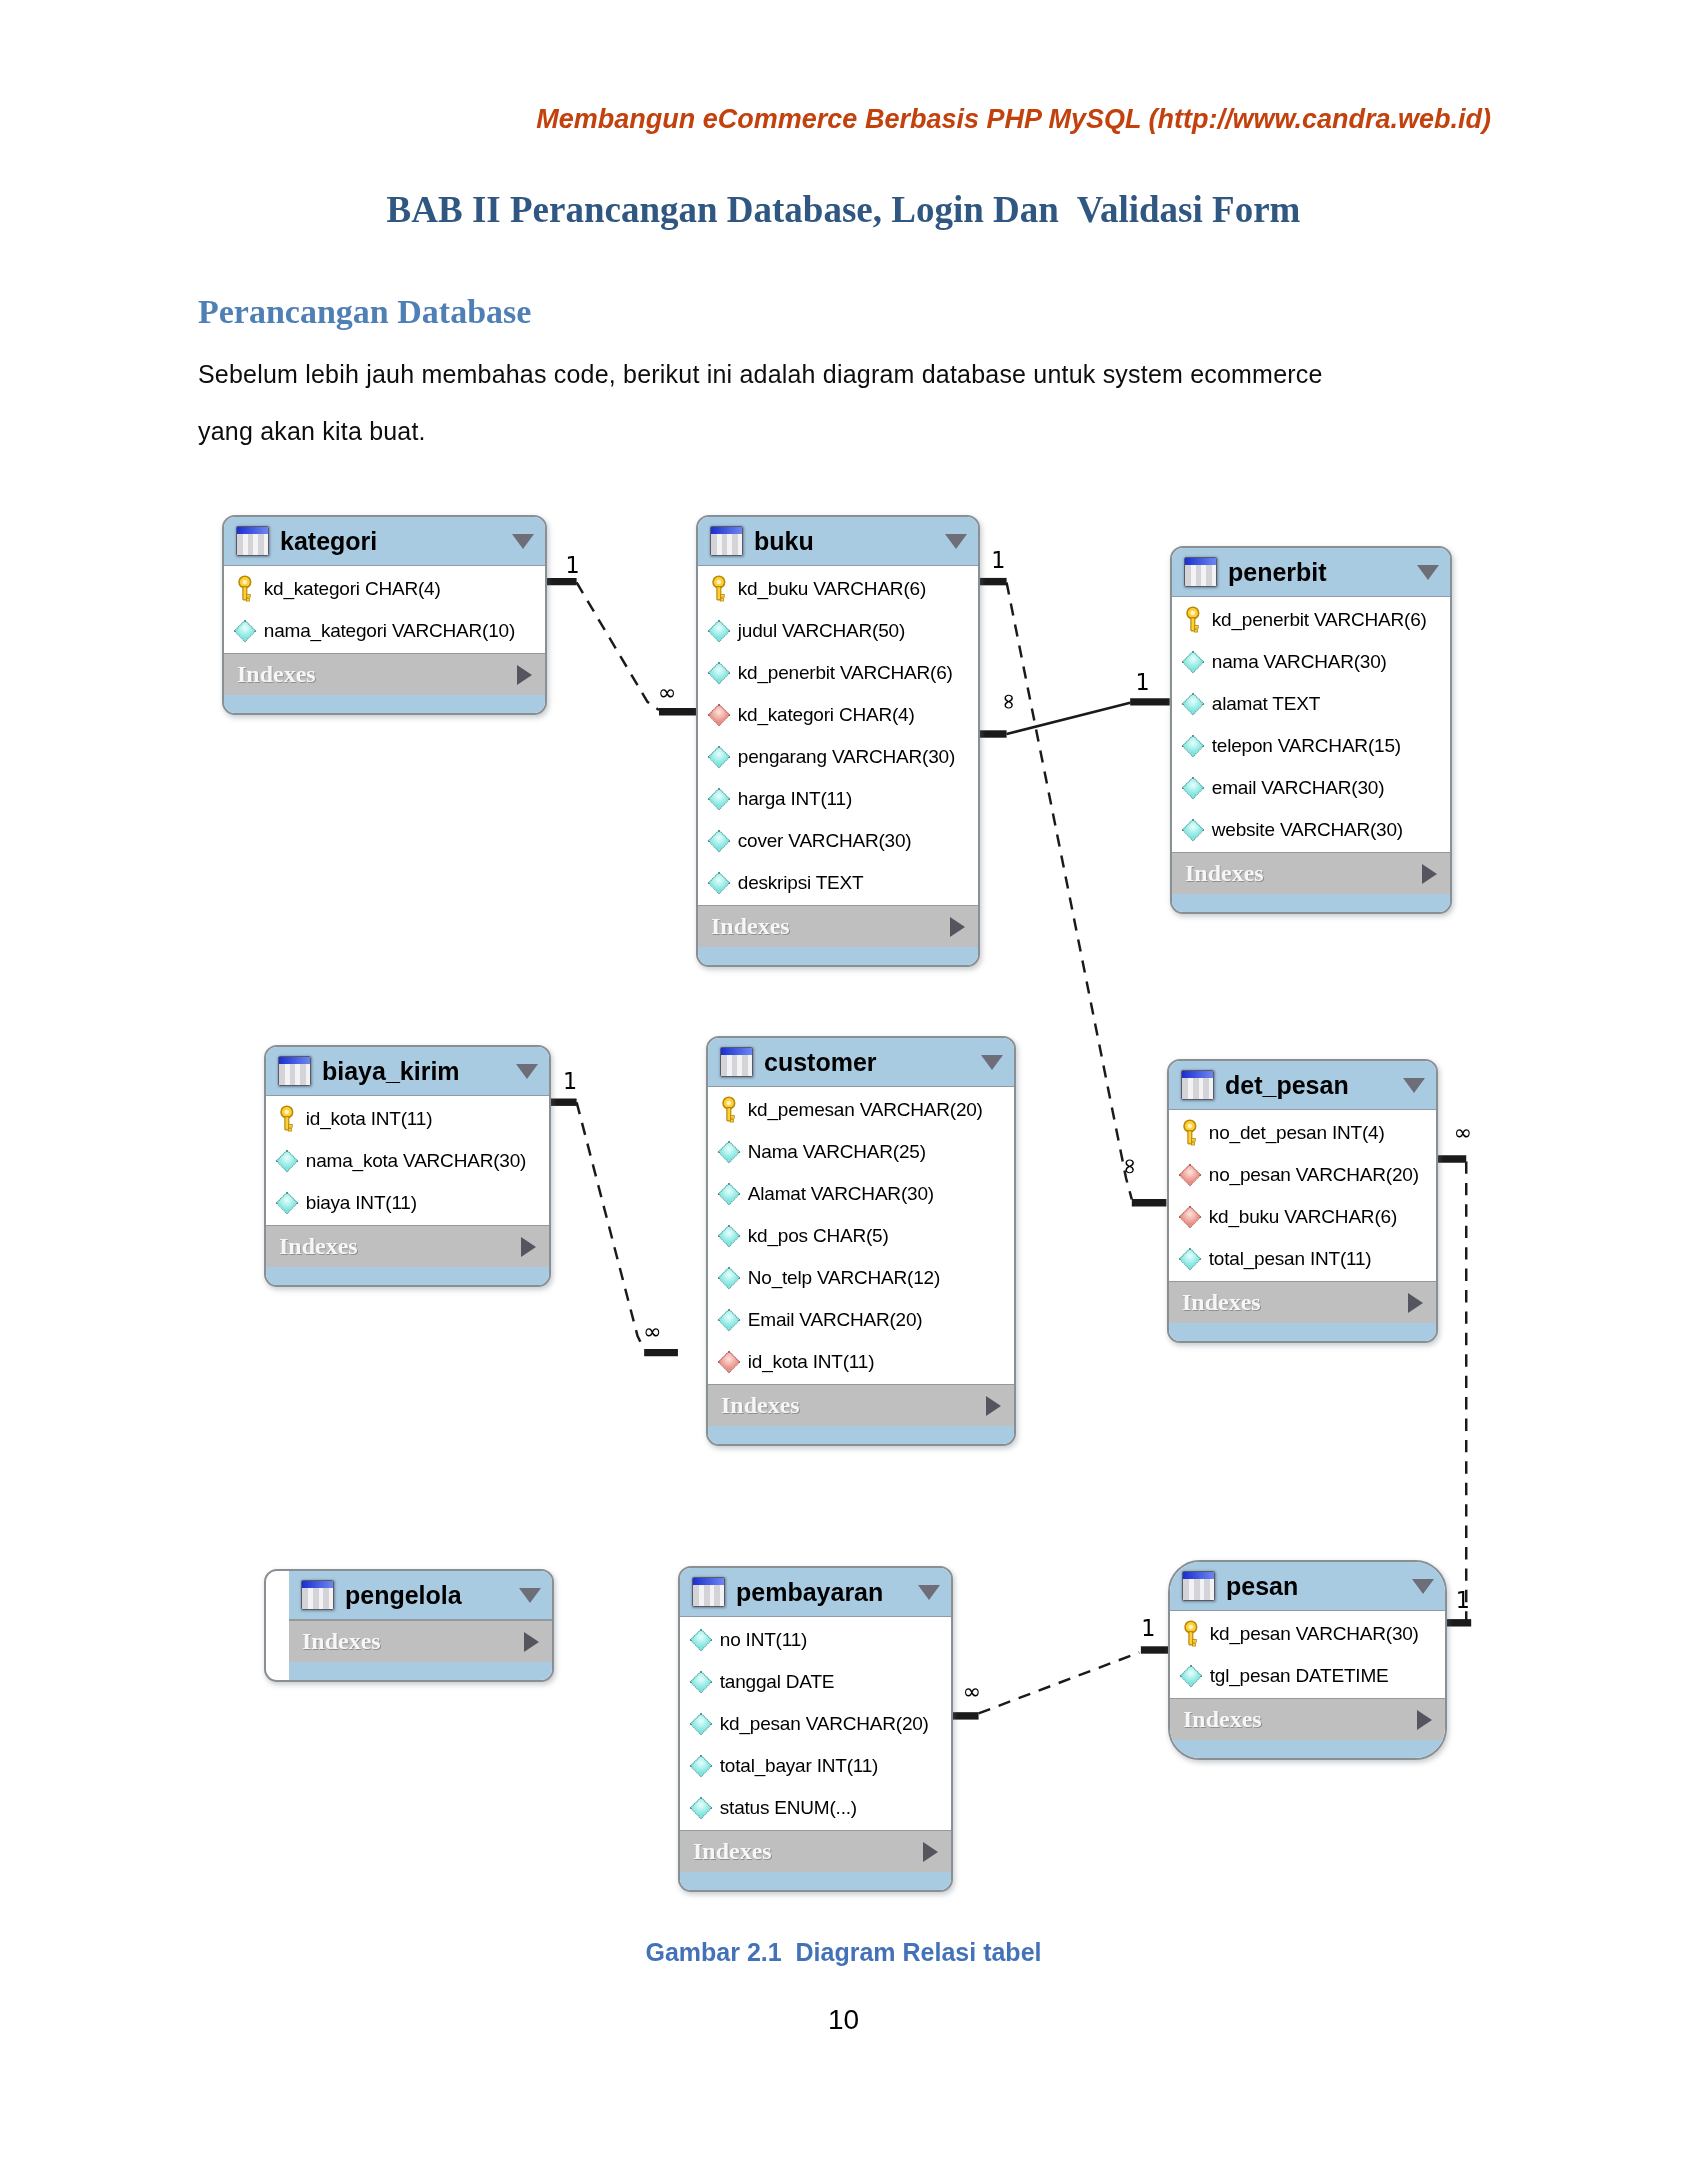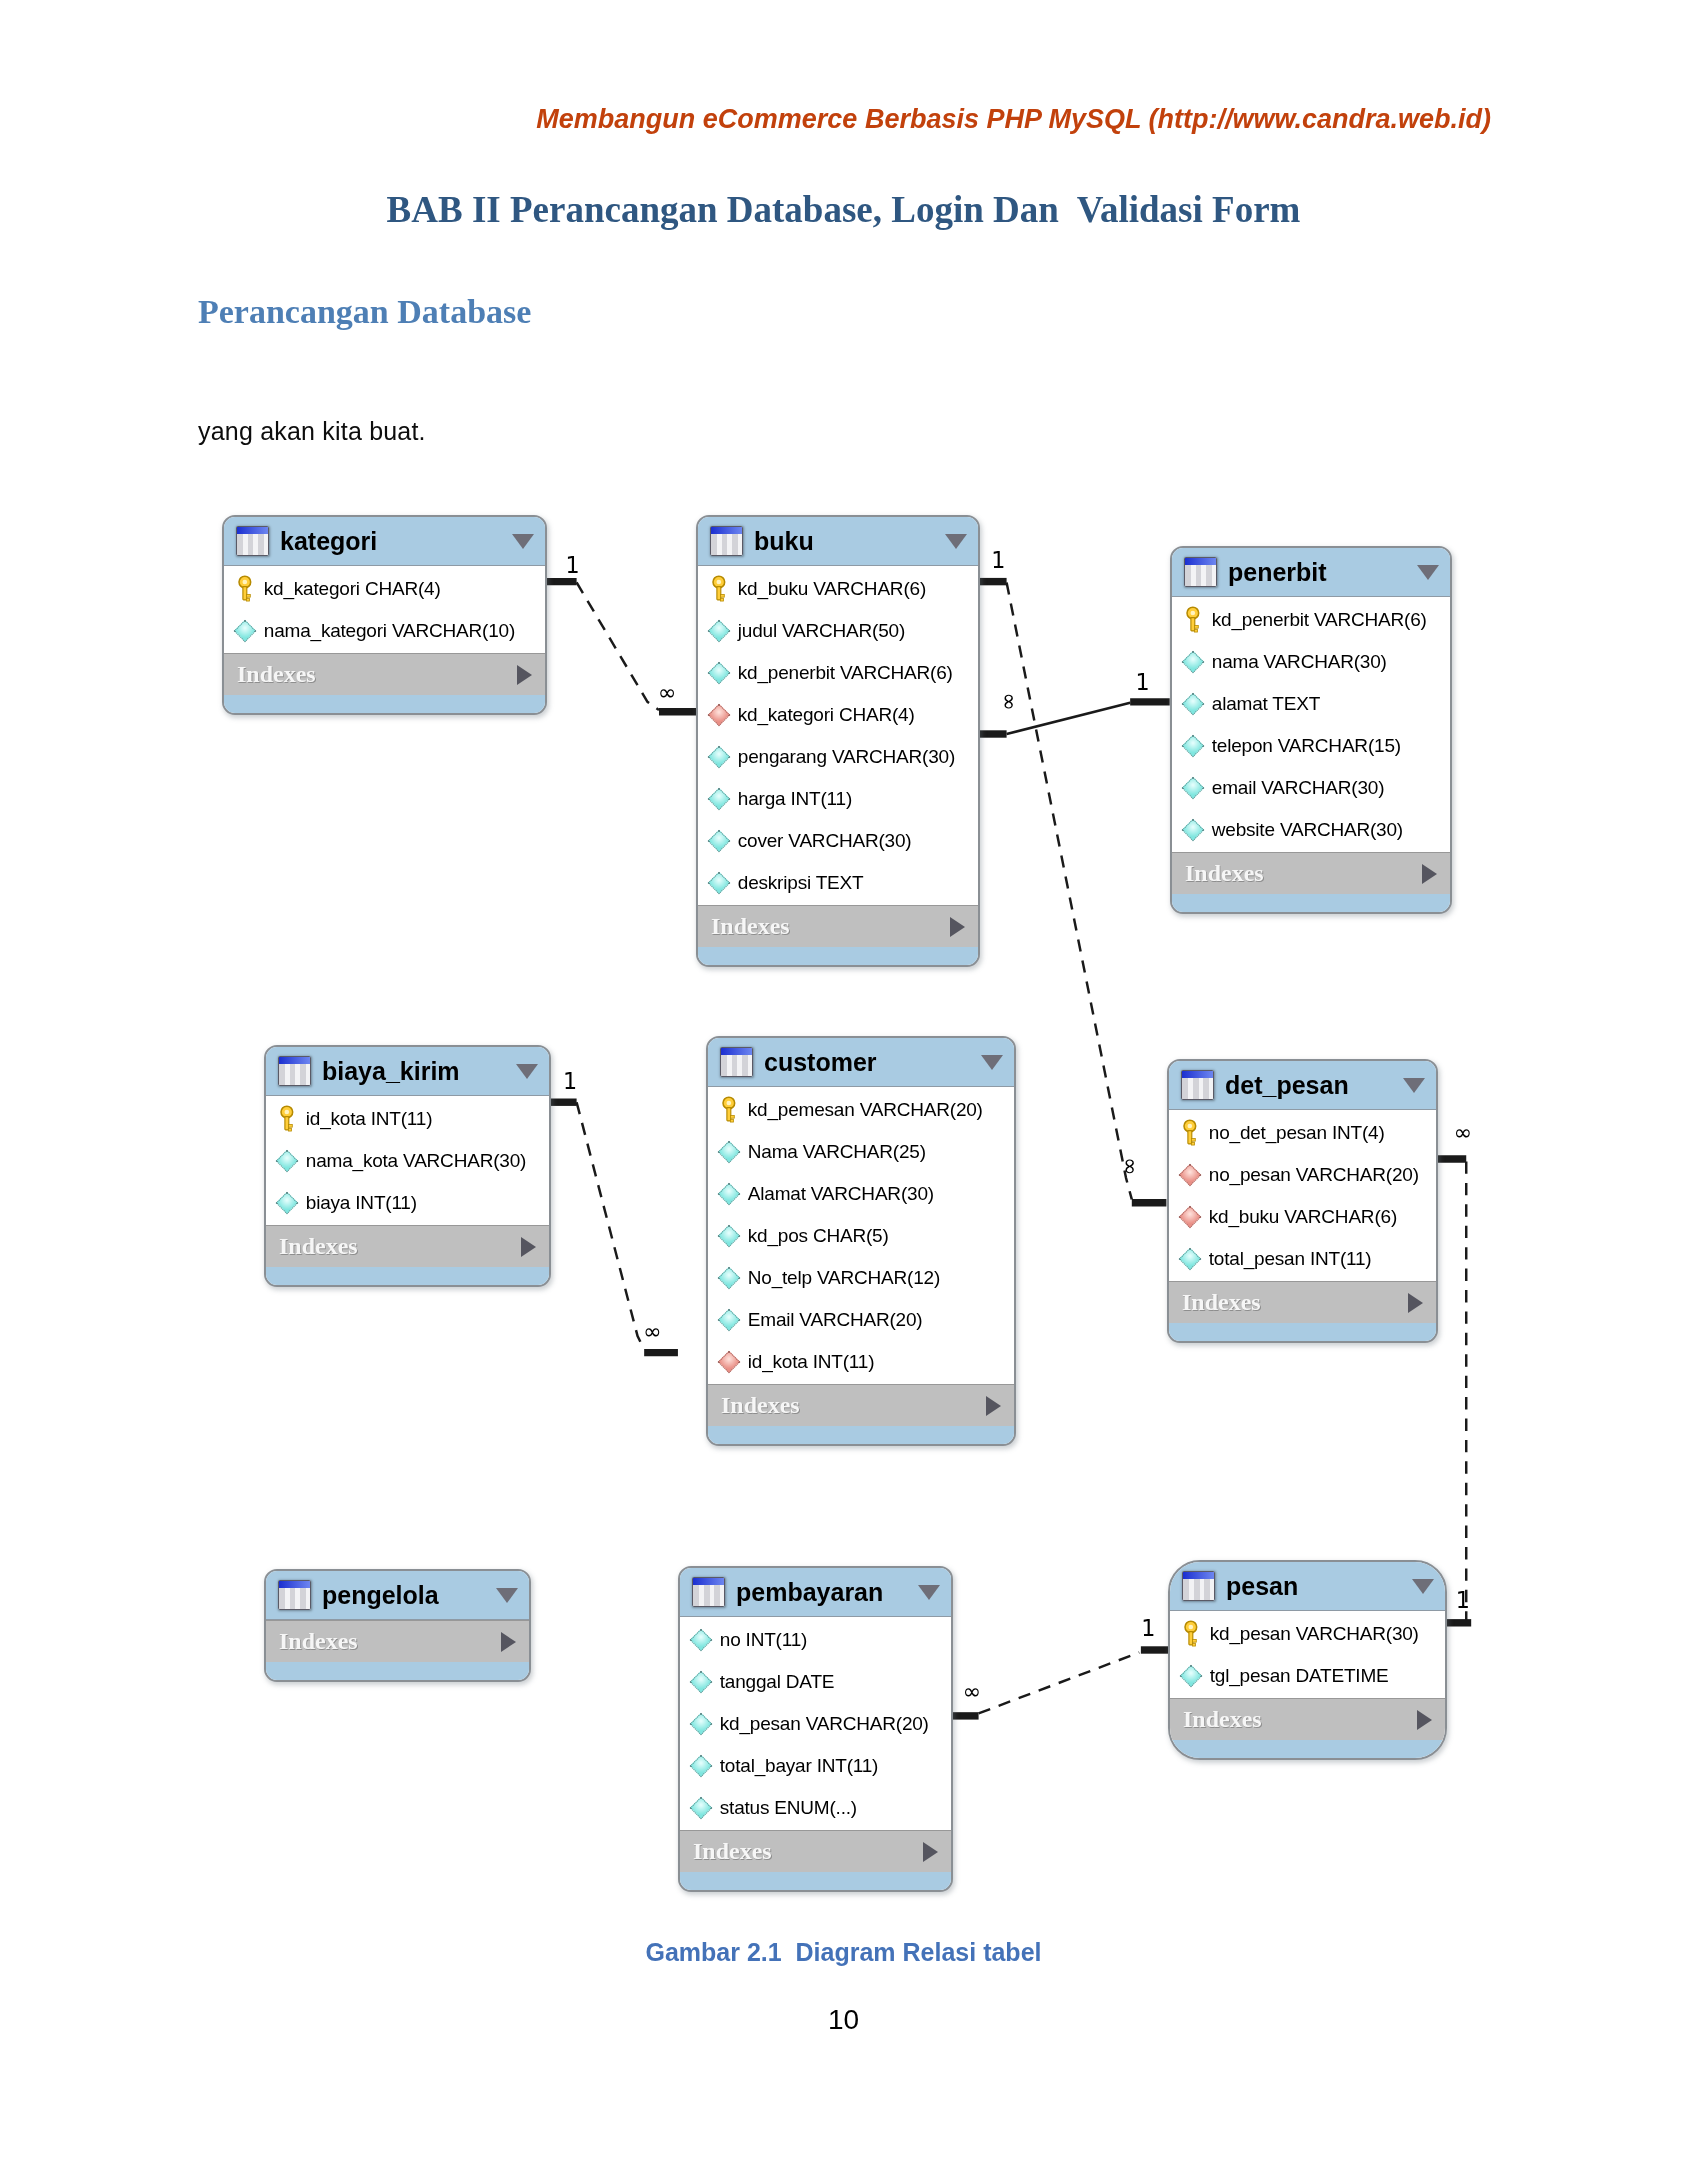--- a/index.html
+++ b/index.html
@@ -57,20 +57,21 @@
              border-left:15px solid #55555f;}
   .erd-strip{height:18px;background:var(--table-header-bg,#A9CBE2);}
 </style>
 </head>
 <body>
 
 <div class="page">
   <div class="pdf-header">Membangun eCommerce Berbasis PHP MySQL (http://www.candra.web.id)</div>
   <h1 class="chapter-title">BAB II Perancangan Database, Login Dan  Validasi Form</h1>
   <h2 class="section-heading">Perancangan Database</h2>
+  <p class="body-line l1">Sebelum lebih jauh membahas code, berikut ini adalah diagram database untuk system ecommerce</p>
   <p class="body-line l2">yang akan kita buat.</p>
 
   <div id="diagram">
     <svg id="connections" viewBox="0 0 2048 2650">
         <path d="M700,707 L786,852 L800,862" class="rel dashed"></path>
         <line x1="660" y1="706" x2="700" y2="706" class="stub"></line>
         <line x1="800" y1="864" x2="845" y2="864" class="stub"></line>
         <text x="695" y="696" class="card">1</text>
         <text x="810" y="850" class="card">∞</text>
         <path d="M1222,891 L1372,853" class="rel"></path>
@@ -393,21 +394,21 @@
             </span>
             <span class="ftext">total_pesan INT(11)</span>
           </div>
         </div>
         <div class="erd-indexes">
           <span class="ix-label">Indexes</span>
           <span class="idx-arrow"></span>
         </div>
         <div class="erd-strip"></div>
       </div>
-      <div class="erd-table" style="left: 264px; top: 1569px; width: 263px;">
+      <div class="erd-table" style="left: 264px; top: 1569px; width: 263px; padding-left: 23px;">
         <div class="erd-header">
           <span class="tbl-icon"></span>
           <span class="erd-name">pengelola</span>
           <span class="hdr-arrow"></span>
         </div>
         <div class="erd-indexes">
           <span class="ix-label">Indexes</span>
           <span class="idx-arrow"></span>
         </div>
         <div class="erd-strip"></div>

